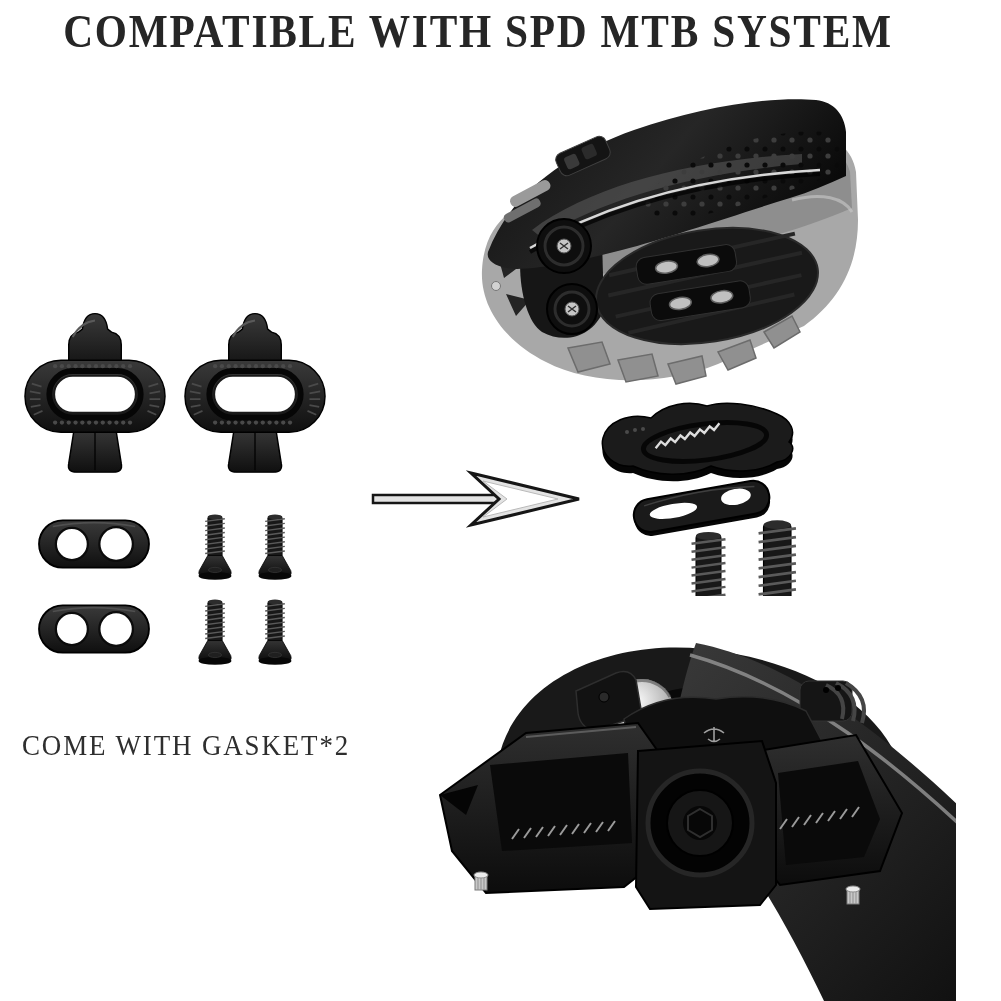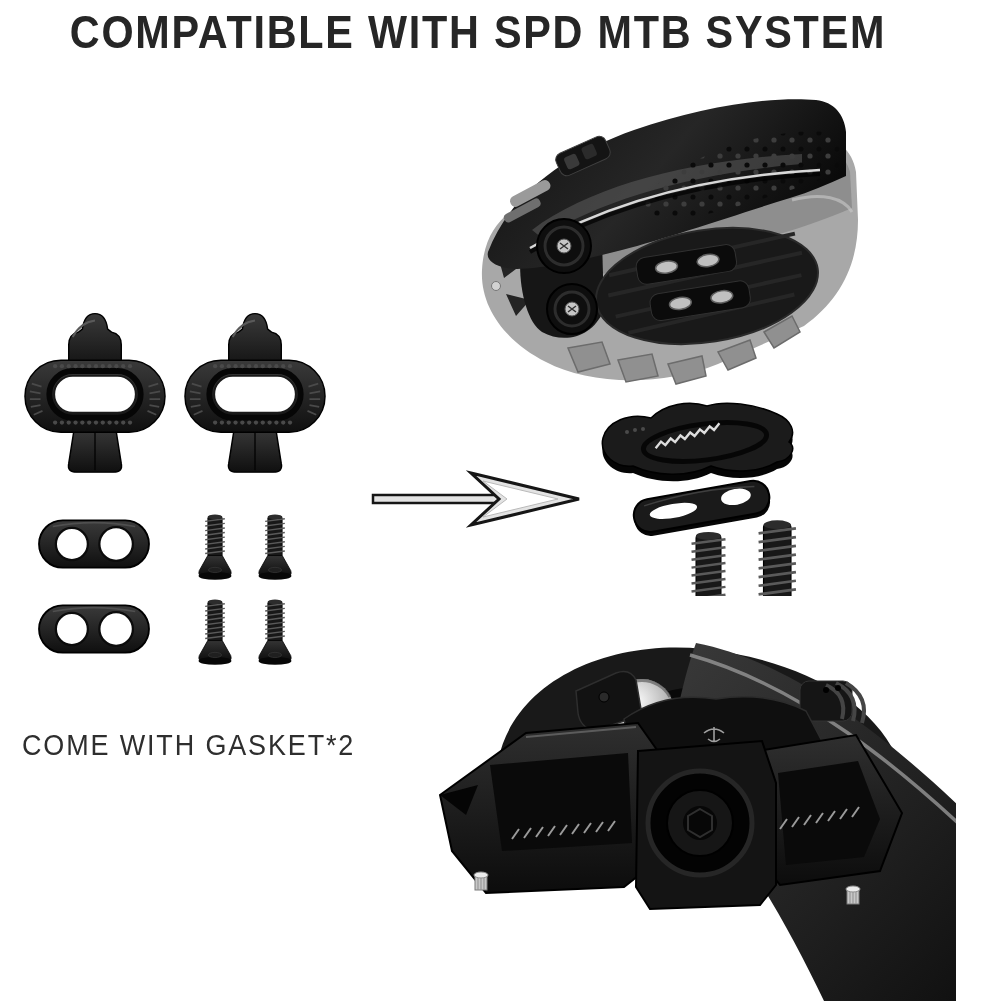--- a/index.html
+++ b/index.html
@@ -1,17 +1,17 @@
 <!DOCTYPE html>
 <html><head>
 <meta charset="utf-8">
 <style>
   html,body{margin:0;padding:0;background:#ffffff;}
   .canvas{position:relative;width:956px;height:1001px;background:#ffffff;overflow:hidden;
-          font-family:Liberation Sans, sans-serif;}
+          font-family:Liberation Serif, serif;}
   .abs{position:absolute;}
   .title{position:absolute;top:4px;left:0;width:100%;margin:0;text-align:center;
          font-size:47px;font-weight:700;color:#262626;letter-spacing:2px;
          transform:scaleX(0.88);transform-origin:50% 50%;white-space:nowrap;}
   .caption{position:absolute;left:22px;top:729px;font-size:29px;font-weight:400;color:#2e2e2e;
            letter-spacing:2px;transform:scaleX(0.93);transform-origin:0 50%;white-space:nowrap;}
 </style>
 </head>
 <body>
 

